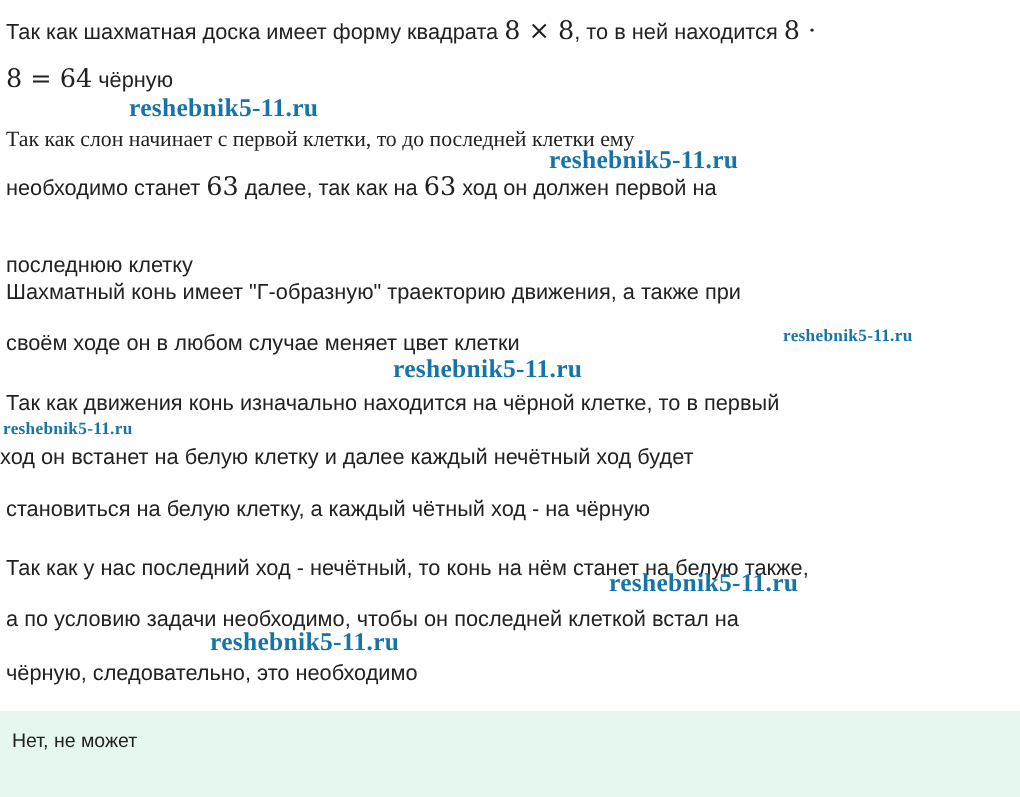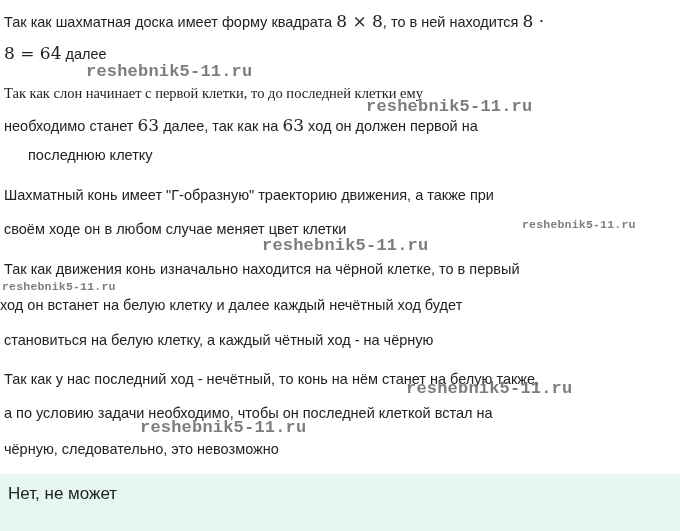--- a/index.html
+++ b/index.html
@@ -45,51 +45,51 @@
   .para-1 {
     position: absolute;
     left: 4px;
     top: 6px;
     width: 672px;
     font-size: 14.5px;
     line-height: 31px;
   }
   .para-2 { position: absolute; left: 4px; top: 78px; font-family: Liberation Serif, serif; }
   .para-3 { position: absolute; left: 4px; top: 110px; }
-  .para-4 { position: absolute; left: 4px; top: 140px; margin-left: 24px; }
+  .para-4 { position: absolute; left: 4px; top: 162px; }
   .para-5 { position: absolute; left: 4px; top: 180px; }
   .para-6 { position: absolute; left: 4px; top: 214px; }
   .para-7 { position: absolute; left: 4px; top: 254px; }
   .para-8 { position: absolute; left: 0; top: 290px; }
   .para-9 { position: absolute; left: 4px; top: 325px; }
   .para-10 { position: absolute; left: 4px; top: 364px; }
   .para-11 { position: absolute; left: 4px; top: 398px; }
   .para-12 { position: absolute; left: 4px; top: 434px; }
 
   .answer-bar {
     position: absolute;
     left: 0;
     bottom: 0;
     width: 680px;
     height: 57px;
     background: #e6f7f0;
     box-sizing: border-box;
     padding: 10px 8px 0 8px;
   }
   .answer-text {
-    font-size: 17px;
+    font-size: 13px;
     color: #222222;
     line-height: 20px;
   }
 
   
   .wm {
     position: absolute;
-    font-family: Liberation Mono, monospace;
-    color: #737373;
+    font-family: Liberation Serif, serif;
+    color: #0369a1;
     font-weight: bold;
     letter-spacing: 0.2px;
     white-space: nowrap;
     opacity: 0.92;
   }
   .wm-1 { left: 86px;  top: 62px;  font-size: 17px; }
   .wm-2 { left: 366px; top: 97px;  font-size: 17px; }
   .wm-3 { left: 522px; top: 218px; font-size: 11.5px; }
   .wm-4 { left: 262px; top: 236px; font-size: 17px; }
   .wm-5 { left: 2px;   top: 280px; font-size: 11.5px; }
@@ -97,21 +97,21 @@
   .wm-7 { left: 140px; top: 418px; font-size: 17px; }
 </style>
 </head>
 <body>
 
 <div class="page">
 
   <div class="solution">
 
     <div class="para-1 line wrap">
-      <span>Так как шахматная доска имеет форму квадрата </span><span class="math-num">8 × 8</span><span>, то в ней находится </span><span class="math-num">8 ·</span><br><span class="math-num">8 = 64</span><span> далее</span>
+      <span>Так как шахматная доска имеет форму квадрата </span><span class="math-num">8 × 8</span><span>, то в ней находится </span><span class="math-num">8 ·</span><br><span class="math-num">8 = 64</span><span> чёрную</span>
     </div>
 
     <div class="para-2 line">Так как слон начинает с первой клетки, то до последней клетки ему</div>
 
     <div class="para-3 line">
       <span>необходимо станет </span><span class="math-num">63</span><span> далее, так как на </span><span class="math-num">63</span><span> ход он должен первой на</span>
     </div>
 
     <div class="para-4 line">последнюю клетку</div>
 
@@ -122,21 +122,21 @@
     <div class="para-7 line">Так как движения конь изначально находится на чёрной клетке, то в первый</div>
 
     <div class="para-8 line">ход он встанет на белую клетку и далее каждый нечётный ход будет</div>
 
     <div class="para-9 line">становиться на белую клетку, а каждый чётный ход - на чёрную</div>
 
     <div class="para-10 line">Так как у нас последний ход - нечётный, то конь на нём станет на белую также,</div>
 
     <div class="para-11 line">а по условию задачи необходимо, чтобы он последней клеткой встал на</div>
 
-    <div class="para-12 line">чёрную, следовательно, это невозможно</div>
+    <div class="para-12 line">чёрную, следовательно, это необходимо</div>
 
   </div>
 
   <div class="wm wm-1">reshebnik5-11.ru</div>
   <div class="wm wm-2">reshebnik5-11.ru</div>
   <div class="wm wm-3">reshebnik5-11.ru</div>
   <div class="wm wm-4">reshebnik5-11.ru</div>
   <div class="wm wm-5">reshebnik5-11.ru</div>
   <div class="wm wm-6">reshebnik5-11.ru</div>
   <div class="wm wm-7">reshebnik5-11.ru</div>

